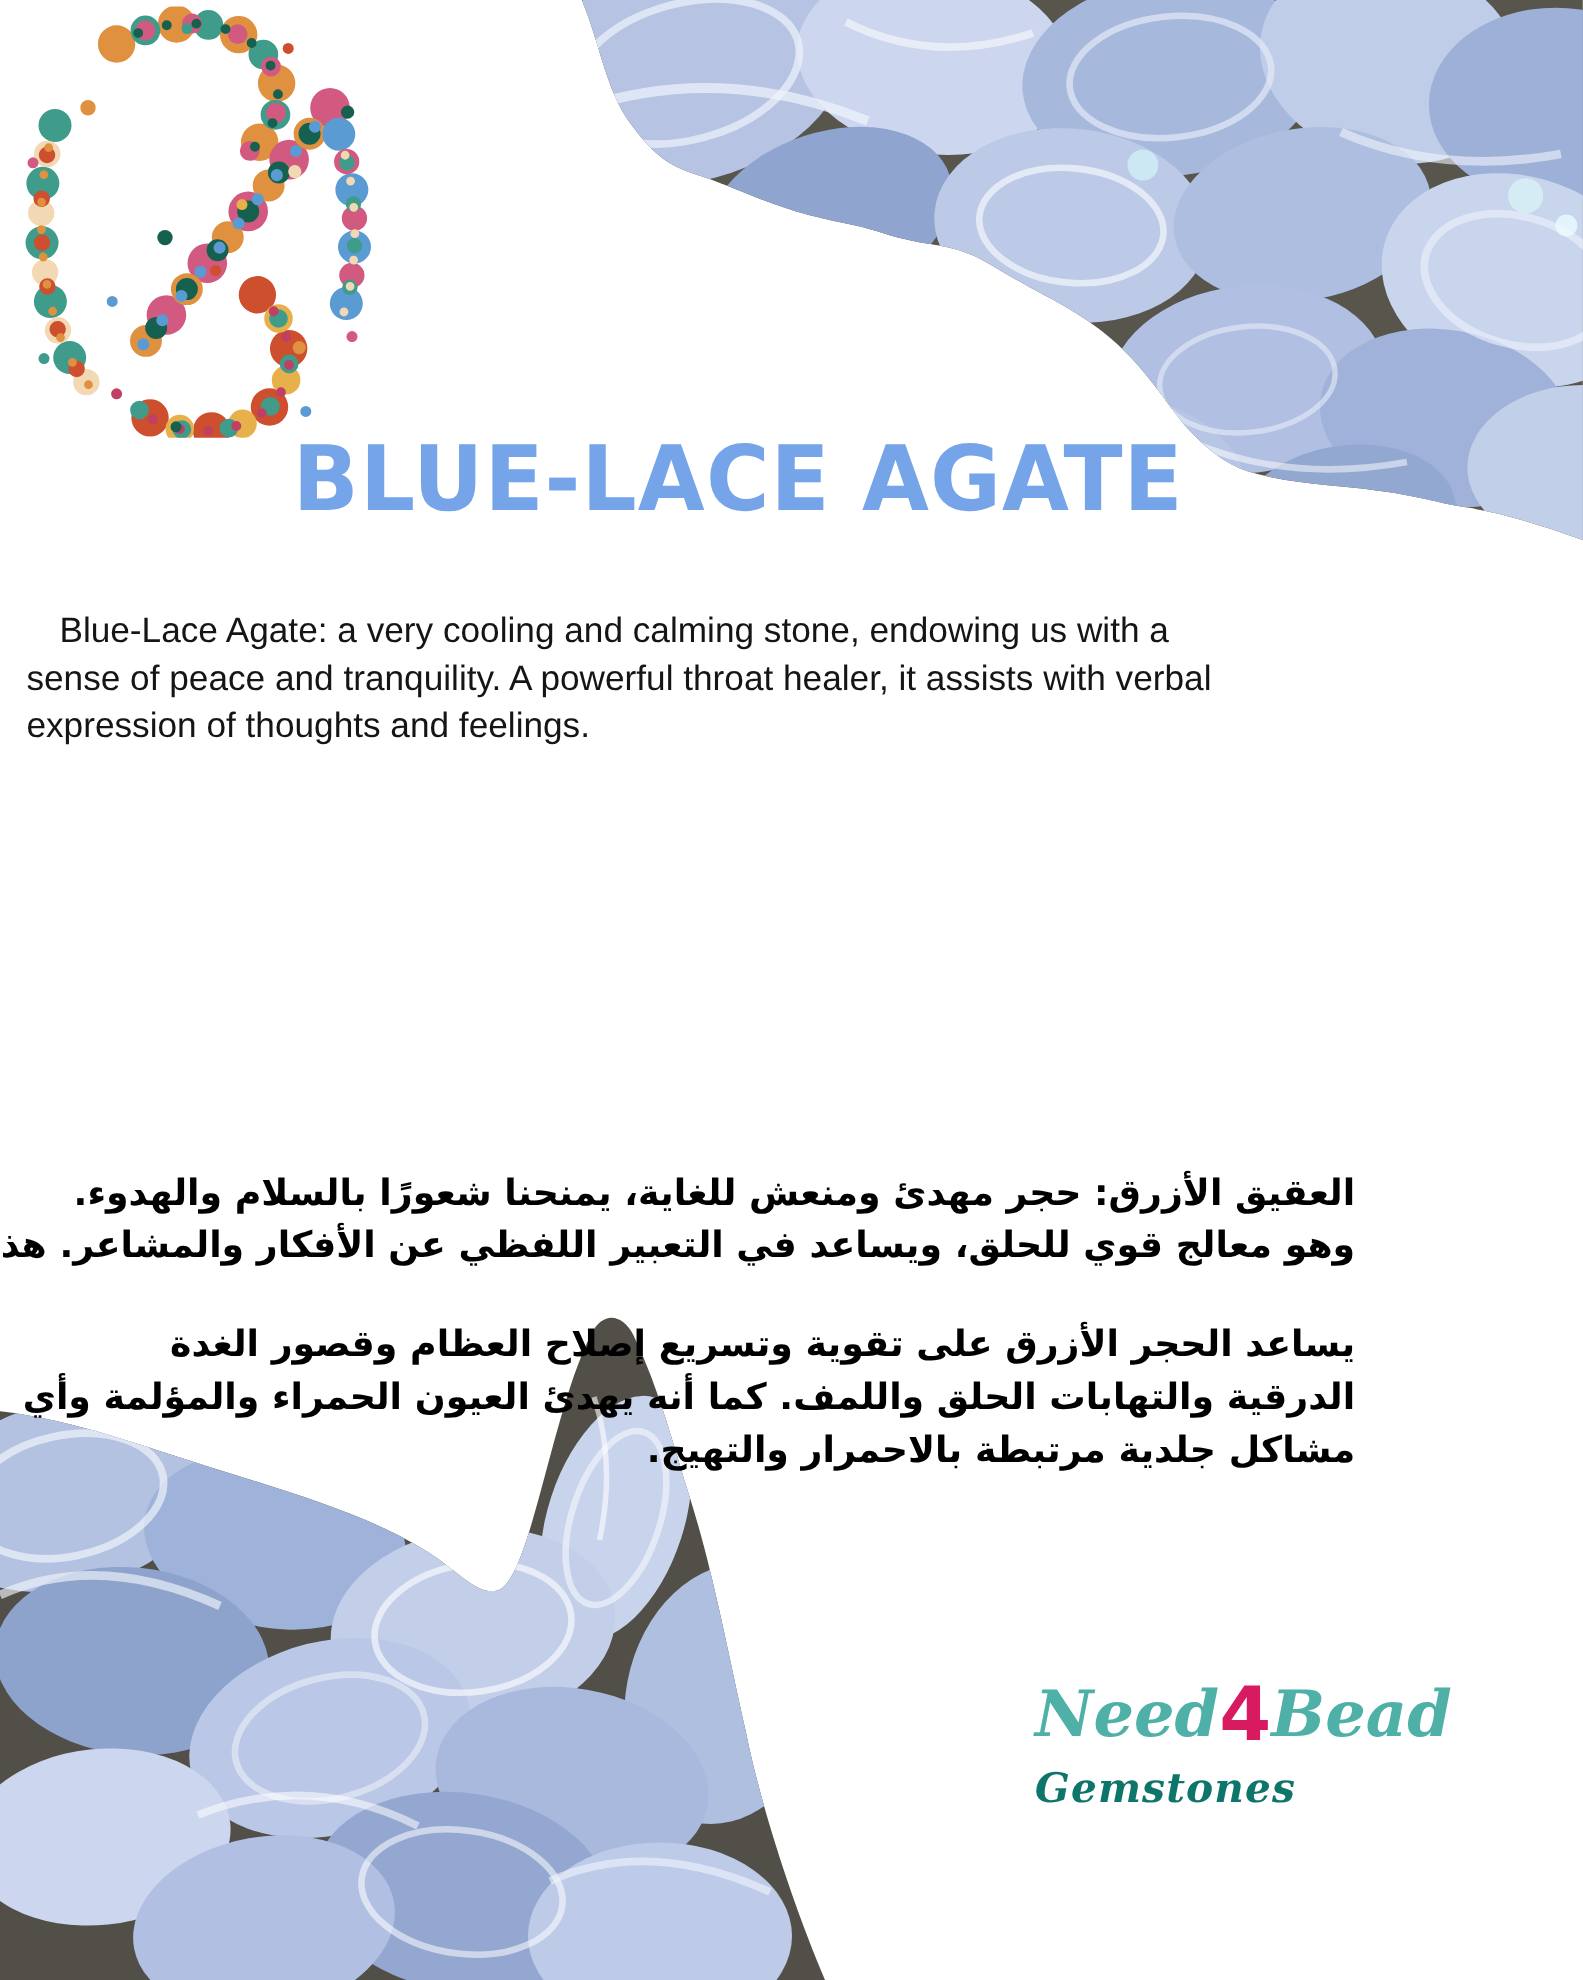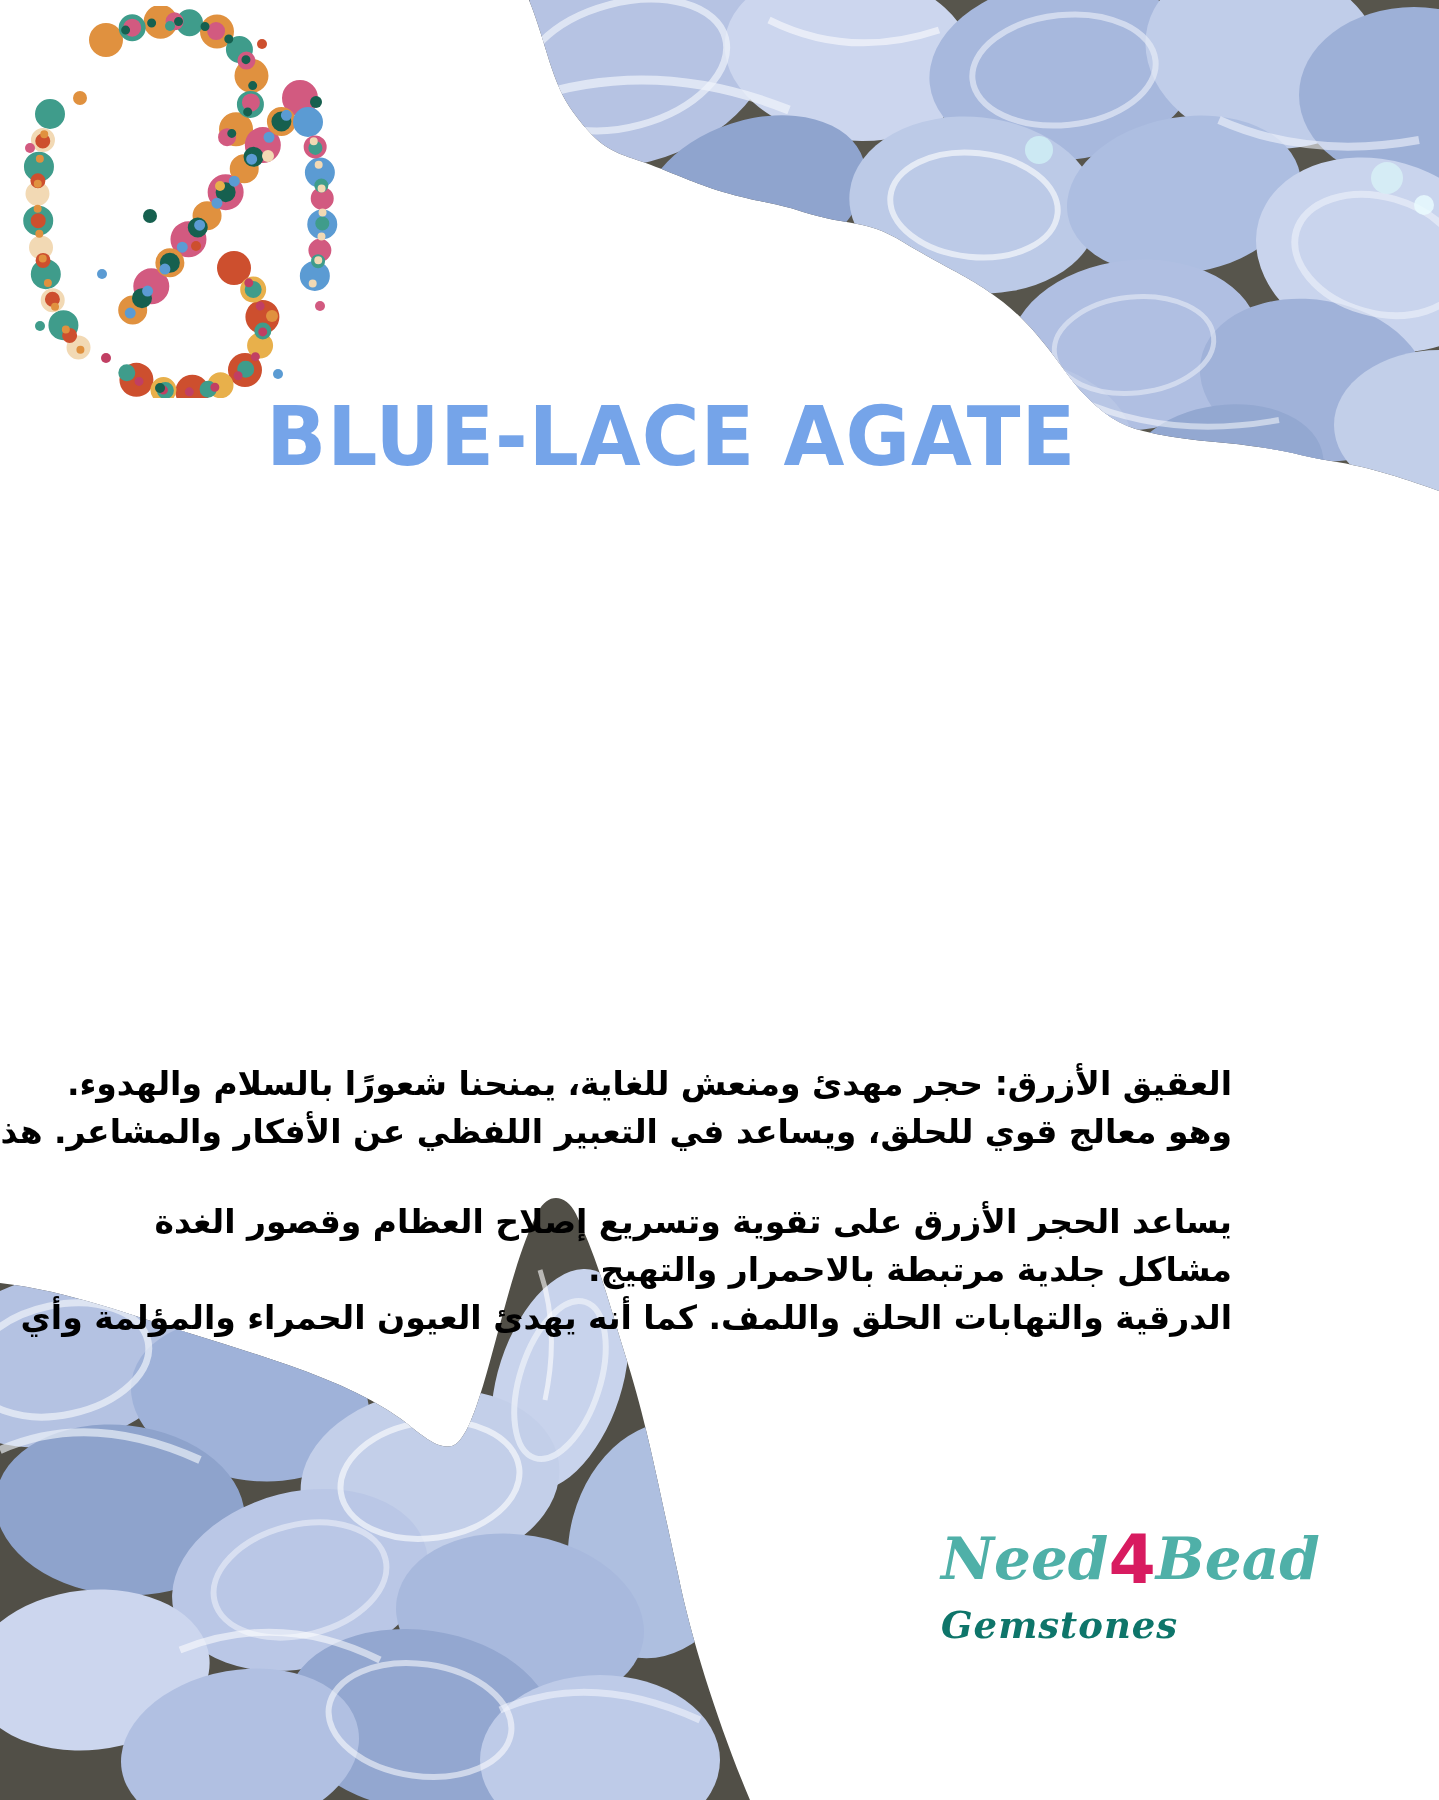--- a/index.html
+++ b/index.html
@@ -173,31 +173,34 @@
     <circle cx="30" cy="320" r="5" fill="#3f9c8b"></circle>
       <circle cx="310" cy="300" r="5" fill="#d25a80"></circle>
     <circle cx="150" cy="382" r="5" fill="#16604f"></circle>
       <circle cx="268" cy="368" r="5" fill="#5b9bd3"></circle>
   </g>
 </svg>
 
 <div class="title">BLUE-LACE AGATE</div>
 
 <div class="en-block">
+  <p class="indent">Blue-Lace Agate: a very cooling and calming stone, endowing us with a
+sense of peace and tranquility.  A powerful throat healer, it assists with verbal
+expression of thoughts and feelings.</p>
 </div>
 
 <div class="ar-block" lang="ar">
   <div class="para">
     <div class="ar-line">العقيق الأزرق: حجر مهدئ ومنعش للغاية، يمنحنا شعورًا بالسلام والهدوء.</div>
     <div class="ar-line">وهو معالج قوي للحلق، ويساعد في التعبير اللفظي عن الأفكار والمشاعر. هذا</div>
   </div>
   <div class="para">
     <div class="ar-line">يساعد الحجر الأزرق على تقوية وتسريع إصلاح العظام وقصور الغدة</div>
+    <div class="ar-line">الدرقية والتهابات الحلق واللمف. كما أنه يهدئ العيون الحمراء والمؤلمة وأي</div>
     <div class="ar-line">مشاكل جلدية مرتبطة بالاحمرار والتهيج.</div>
-    <div class="ar-line">الدرقية والتهابات الحلق واللمف. كما أنه يهدئ العيون الحمراء والمؤلمة وأي</div>
   </div>
 </div>
 
 <div class="brand">
   <div class="brand-name">
     <span>Need</span><span class="four">4</span><span>Bead</span>
   </div>
   <div class="brand-gemstones">Gemstones</div>
 </div>
 

